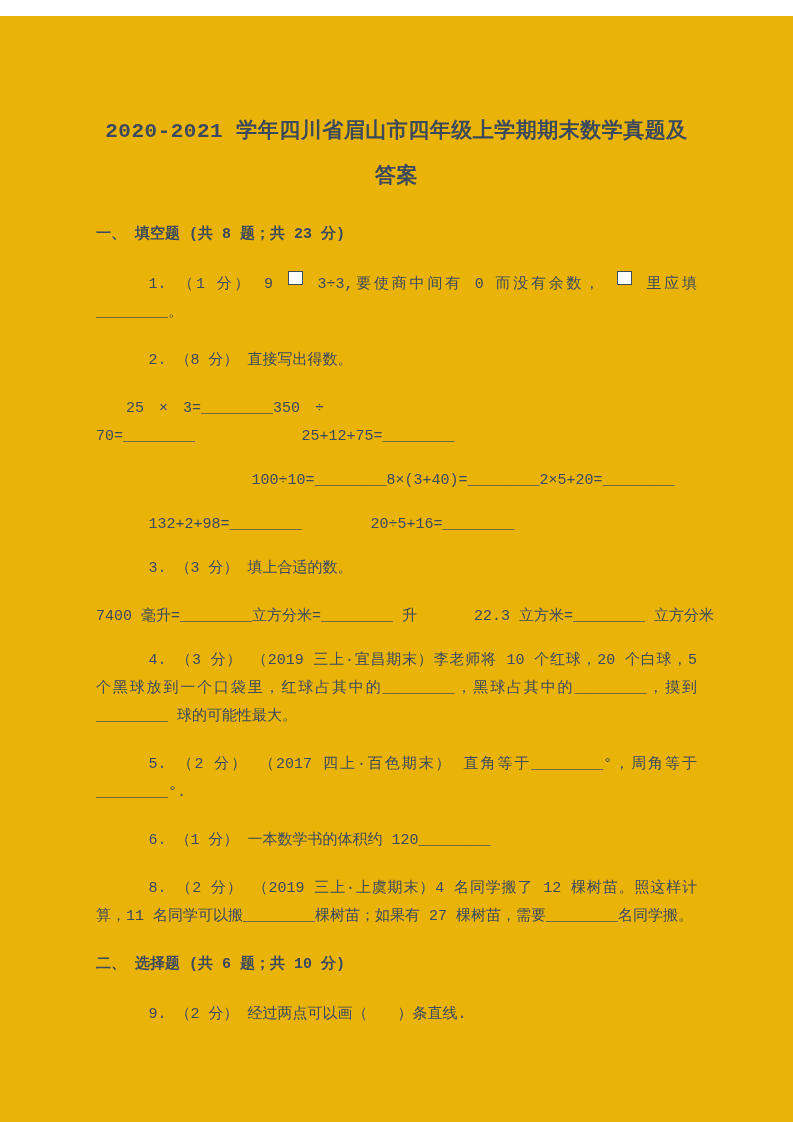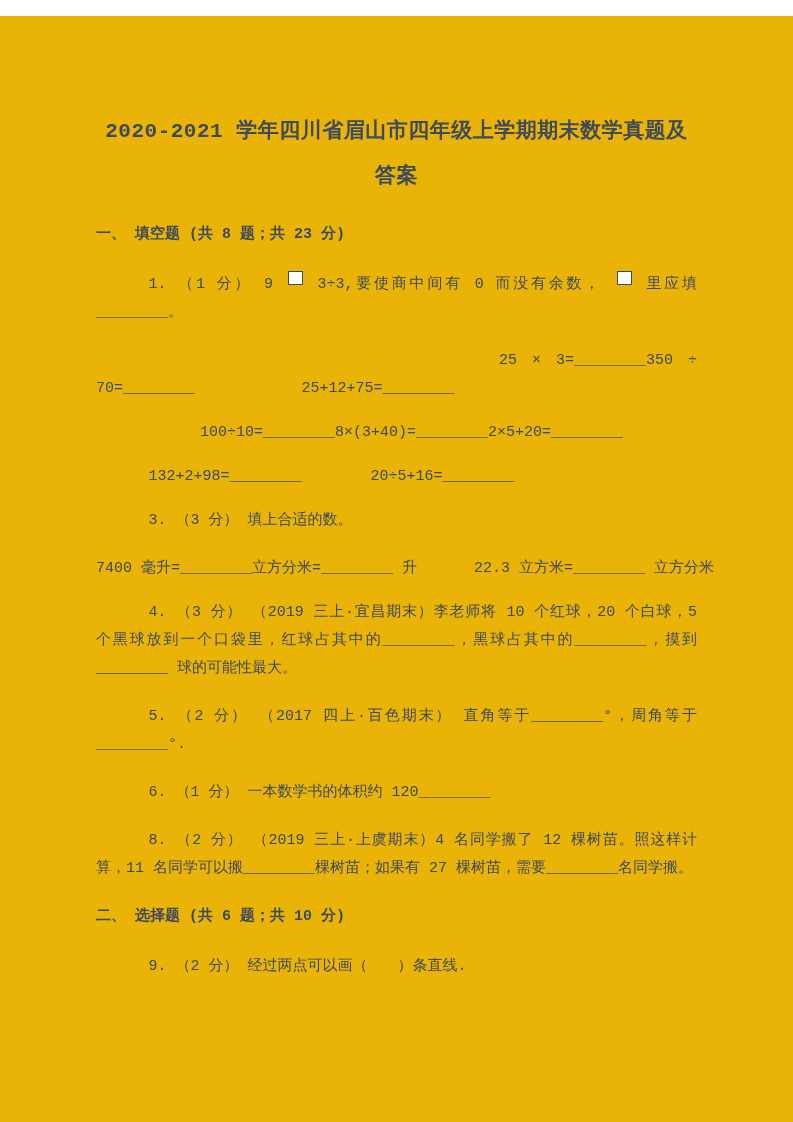--- a/index.html
+++ b/index.html
@@ -41,26 +41,26 @@
   }
   .indent-q { text-indent: 3.5em; }
   .row {
     line-height: 28px;
     margin: 0 0 16px 0;
     white-space: nowrap;
   }
   .row-tight { margin-bottom: 0; }
   .row-flex {
     display: flex;
-    justify-content: flex-end;
+    justify-content: flex-start;
     padding-left: 2em;
   }
   .row-flex3 {
     display: flex;
-    justify-content: center;
+    justify-content: flex-end;
     padding-left: 3.5em;
     padding-right: 1.5em;
   }
   .pad-q { padding-left: 3.5em; }
   .gap-lg { margin-left: 6.5em; }
   .gap-md { margin-left: 4em; }
   .gap-q3 { margin-left: 3.2em; }
   .box {
     display: inline-block;
     width: 13px;
@@ -76,20 +76,21 @@
 
 <div class="page">
   <div class="content">
 
     <h1 class="title">2020-2021 学年四川省眉山市四年级上学期期末数学真题及答案</h1>
 
     <p class="section-header">一、  填空题 (共 8 题；共 23 分)</p>
 
     <p class="para indent-q"><span>1. （1 分） 9 </span><span class="box"></span><span> 3÷3,要使商中间有 0 而没有余数， </span><span class="box"></span><span> 里应填________。</span></p>
 
+    <p class="para indent-q">2. （8 分） 直接写出得数。</p>
 
     <div class="row row-flex row-tight">
       <span>25　×　3=________</span>
       <span>350　÷</span>
     </div>
     <div class="row">
       <span>70=________</span>
       <span class="gap-lg">25+12+75=________</span>
     </div>
     <div class="row row-flex3">

